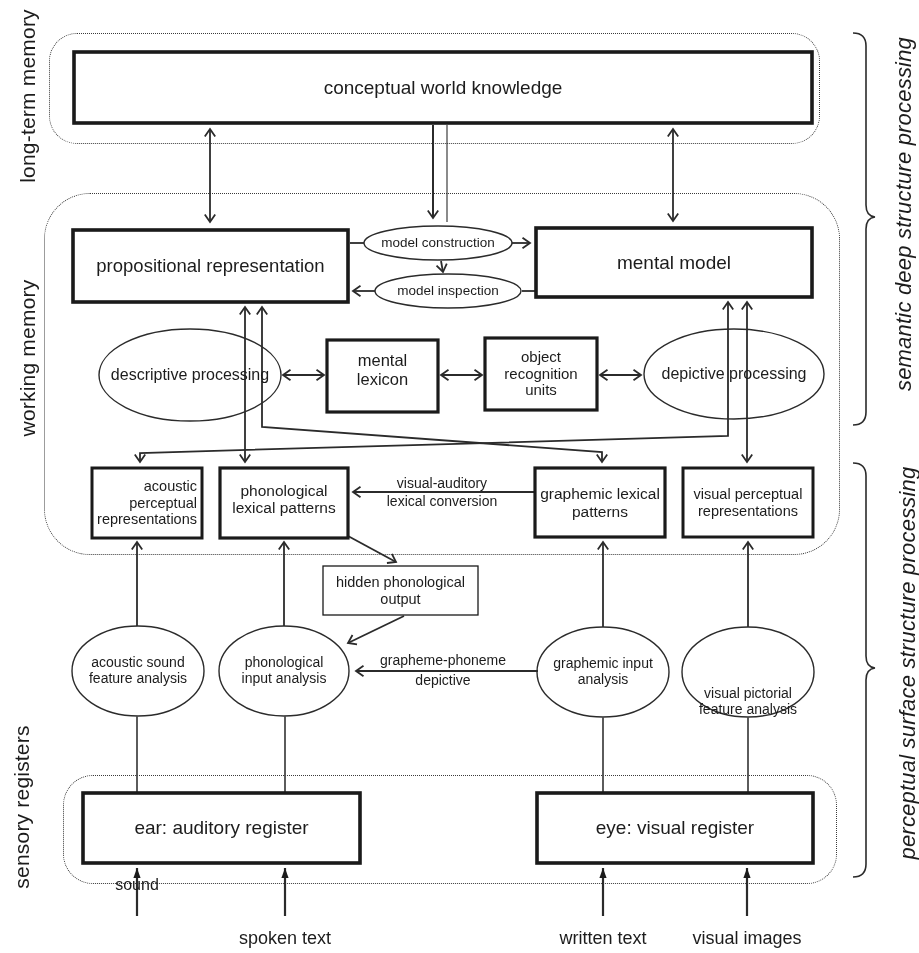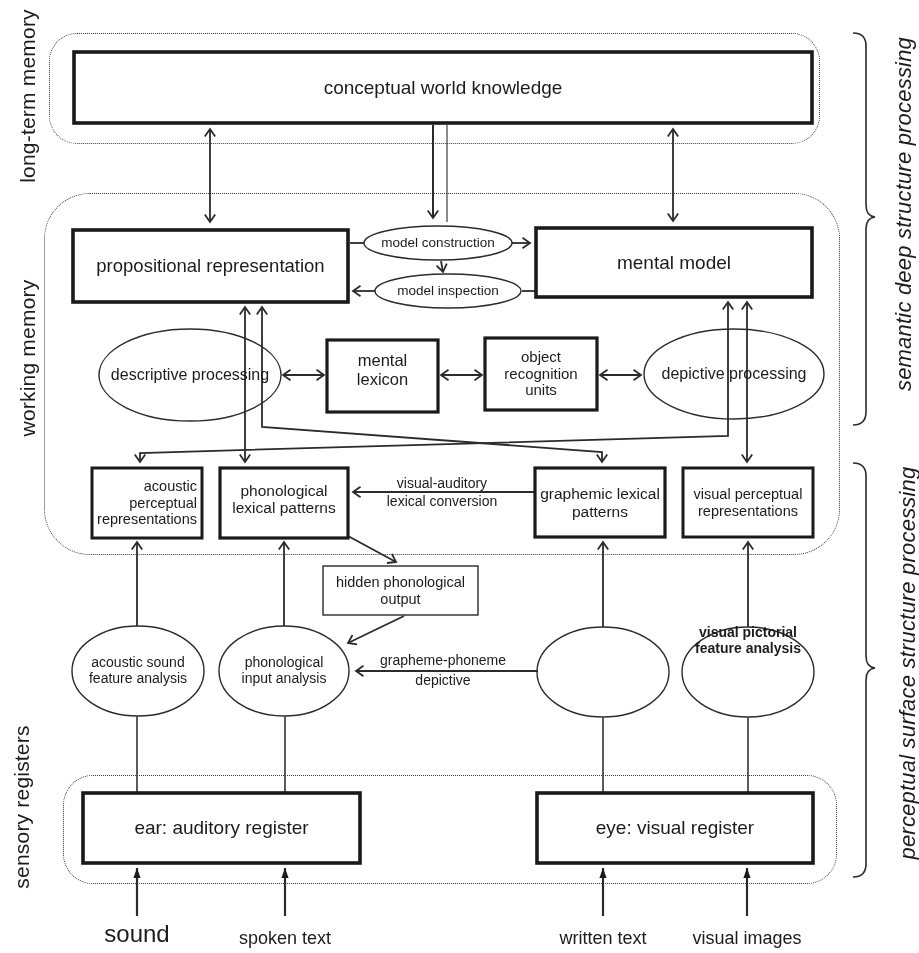--- a/index.html
+++ b/index.html
@@ -131,28 +131,29 @@
   <div class="txt" style="left:323px;top:566px;width:155px;height:49px;font-size:14.5px;">hidden phonological output</div>
   <div class="txt b19" style="left:83px;top:793px;width:277px;height:70px;">ear: auditory register</div>
   <div class="txt b19" style="left:537px;top:793px;width:276px;height:70px;">eye: visual register</div>
 
   <div class="txt" style="left:364px;top:226px;width:148px;height:34px;font-size:13.5px;">model construction</div>
   <div class="txt" style="left:100px;top:330px;width:180px;height:90px;font-size:16px;">descriptive processing</div>
   <div class="txt" style="left:375px;top:274px;width:146px;height:34px;font-size:13.5px;">model inspection</div>
   <div class="txt" style="left:644px;top:329px;width:180px;height:90px;font-size:16px;">depictive processing</div>
   <div class="txt" style="left:77px;top:626px;width:122px;height:90px;font-size:14px;">acoustic sound feature analysis</div>
   <div class="txt" style="left:229px;top:626px;width:110px;height:90px;font-size:14px;">phonological input analysis</div>
-  <div class="txt" style="left:687px;top:596px;width:122px;height:90px;font-size:14px;font-weight:bold;">visual pictorial feature analysis</div>
+  <div class="txt" style="left:548px;top:627px;width:110px;height:90px;font-size:14px;">graphemic input analysis</div>
+  <div class="txt" style="left:687px;top:657px;width:122px;height:90px;font-size:14px;">visual pictorial feature analysis</div>
 
   <div class="txt" style="left:377px;top:476px;width:130px;height:15px;font-size:14px;">visual-auditory</div>
   <div class="txt" style="left:377px;top:494px;width:130px;height:15px;font-size:14px;">lexical conversion</div>
   <div class="txt" style="left:373px;top:653px;width:140px;height:15px;font-size:14px;">grapheme-phoneme</div>
   <div class="txt" style="left:373px;top:673px;width:140px;height:15px;font-size:14px;">depictive</div>
 
-  <div class="txt" style="left:77px;top:923px;width:120px;height:22px;font-size:24px;">sound</div>
+  <div class="txt" style="left:77px;top:874px;width:120px;height:22px;font-size:16px;">sound</div>
   <div class="txt" style="left:225px;top:927px;width:120px;height:22px;font-size:18px;">spoken text</div>
   <div class="txt" style="left:543px;top:927px;width:120px;height:22px;font-size:18px;">written text</div>
   <div class="txt" style="left:687px;top:927px;width:120px;height:22px;font-size:18px;">visual images</div>
 
   <div class="txt rot" style="left:-64px;top:86px;width:184px;height:20px;">long-term memory</div>
   <div class="txt rot" style="left:-52px;top:348px;width:160px;height:20px;">working memory</div>
   <div class="txt rot" style="left:-64px;top:797px;width:172px;height:20px;">sensory registers</div>
   <div class="txt rot ital" style="left:724px;top:202px;width:360px;height:24px;">semantic deep structure processing</div>
   <div class="txt rot ital" style="left:688px;top:651px;width:440px;height:24px;">perceptual surface structure processing</div>
 

